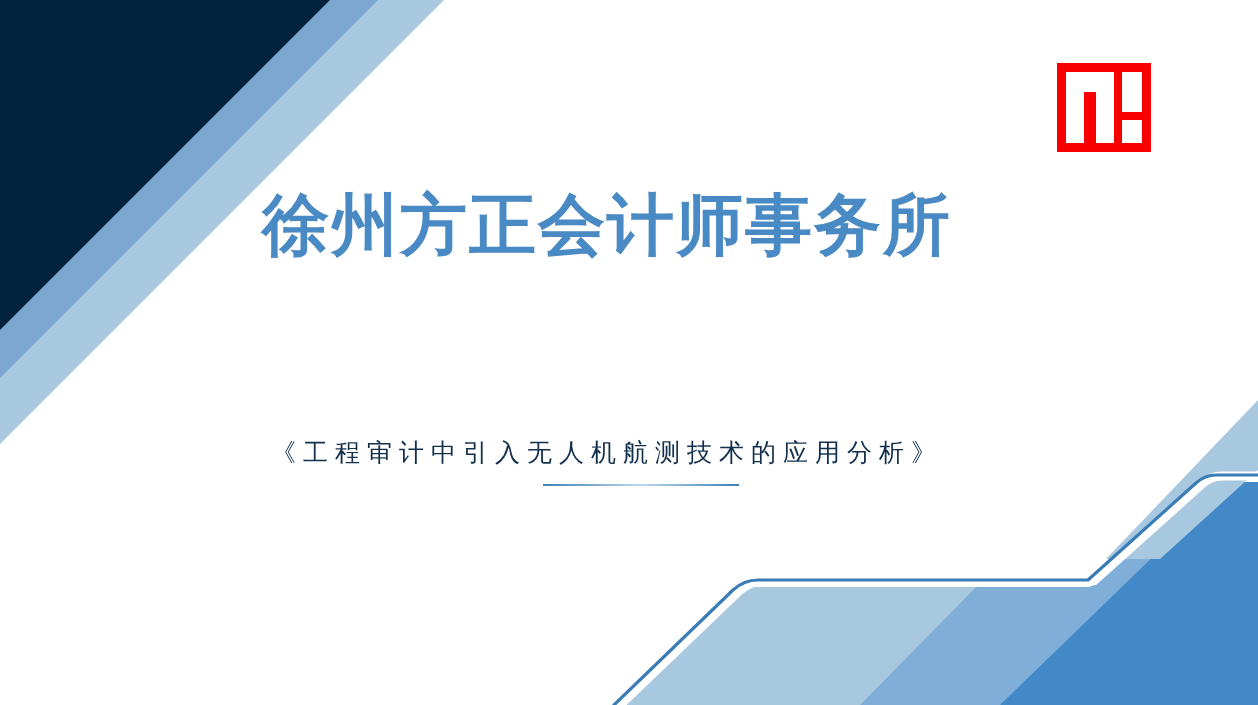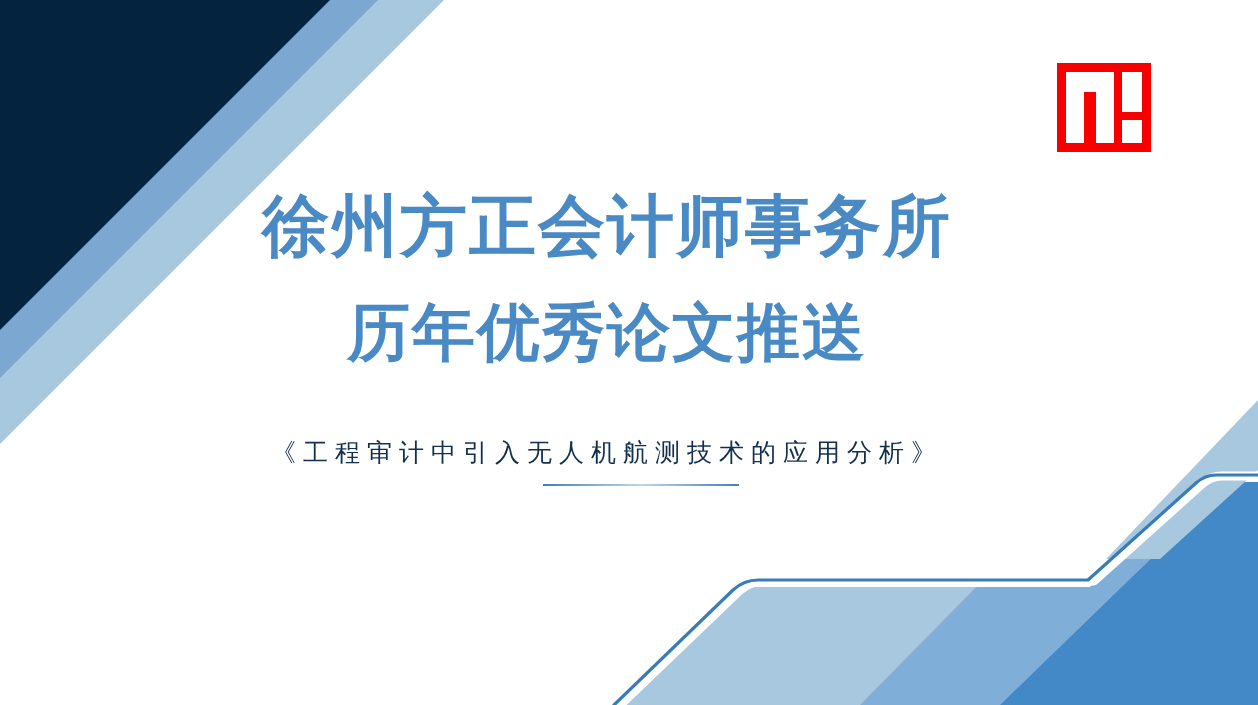--- a/index.html
+++ b/index.html
@@ -39,20 +39,21 @@
     height: 89px;
   }
 
   
   #title-block {
     position: absolute;
     left: 0;
     top: 0;
     width: 1214px;
     height: 705px;
+    font-family: Liberation Serif, serif;
   }
 
   .title-line {
     position: absolute;
     width: 100%;
     text-align: center;
     color: #4A8AC4;
     font-weight: bold;
     letter-spacing: 2px;
     white-space: nowrap;
@@ -165,20 +166,19 @@
     <rect x="39" y="9" width="18" height="71" fill="#FFFFFF"></rect>
 
     <rect x="65" y="9" width="20" height="40" fill="#FFFFFF"></rect>
 
     <rect x="65" y="57" width="20" height="23" fill="#FFFFFF"></rect>
   </svg>
 
   <div id="title-block">
     <div class="title-line" id="title-line-1">徐州方正会计师事务所</div>
 
-    <div class="title-line" id="title-line-2">历年优秀论文推送</div>
 
     <div id="subtitle">《工程审计中引入无人机航测技术的应用分析》</div>
 
     <div id="divider"></div>
   </div>
 
 </div>
 
 </body></html>

